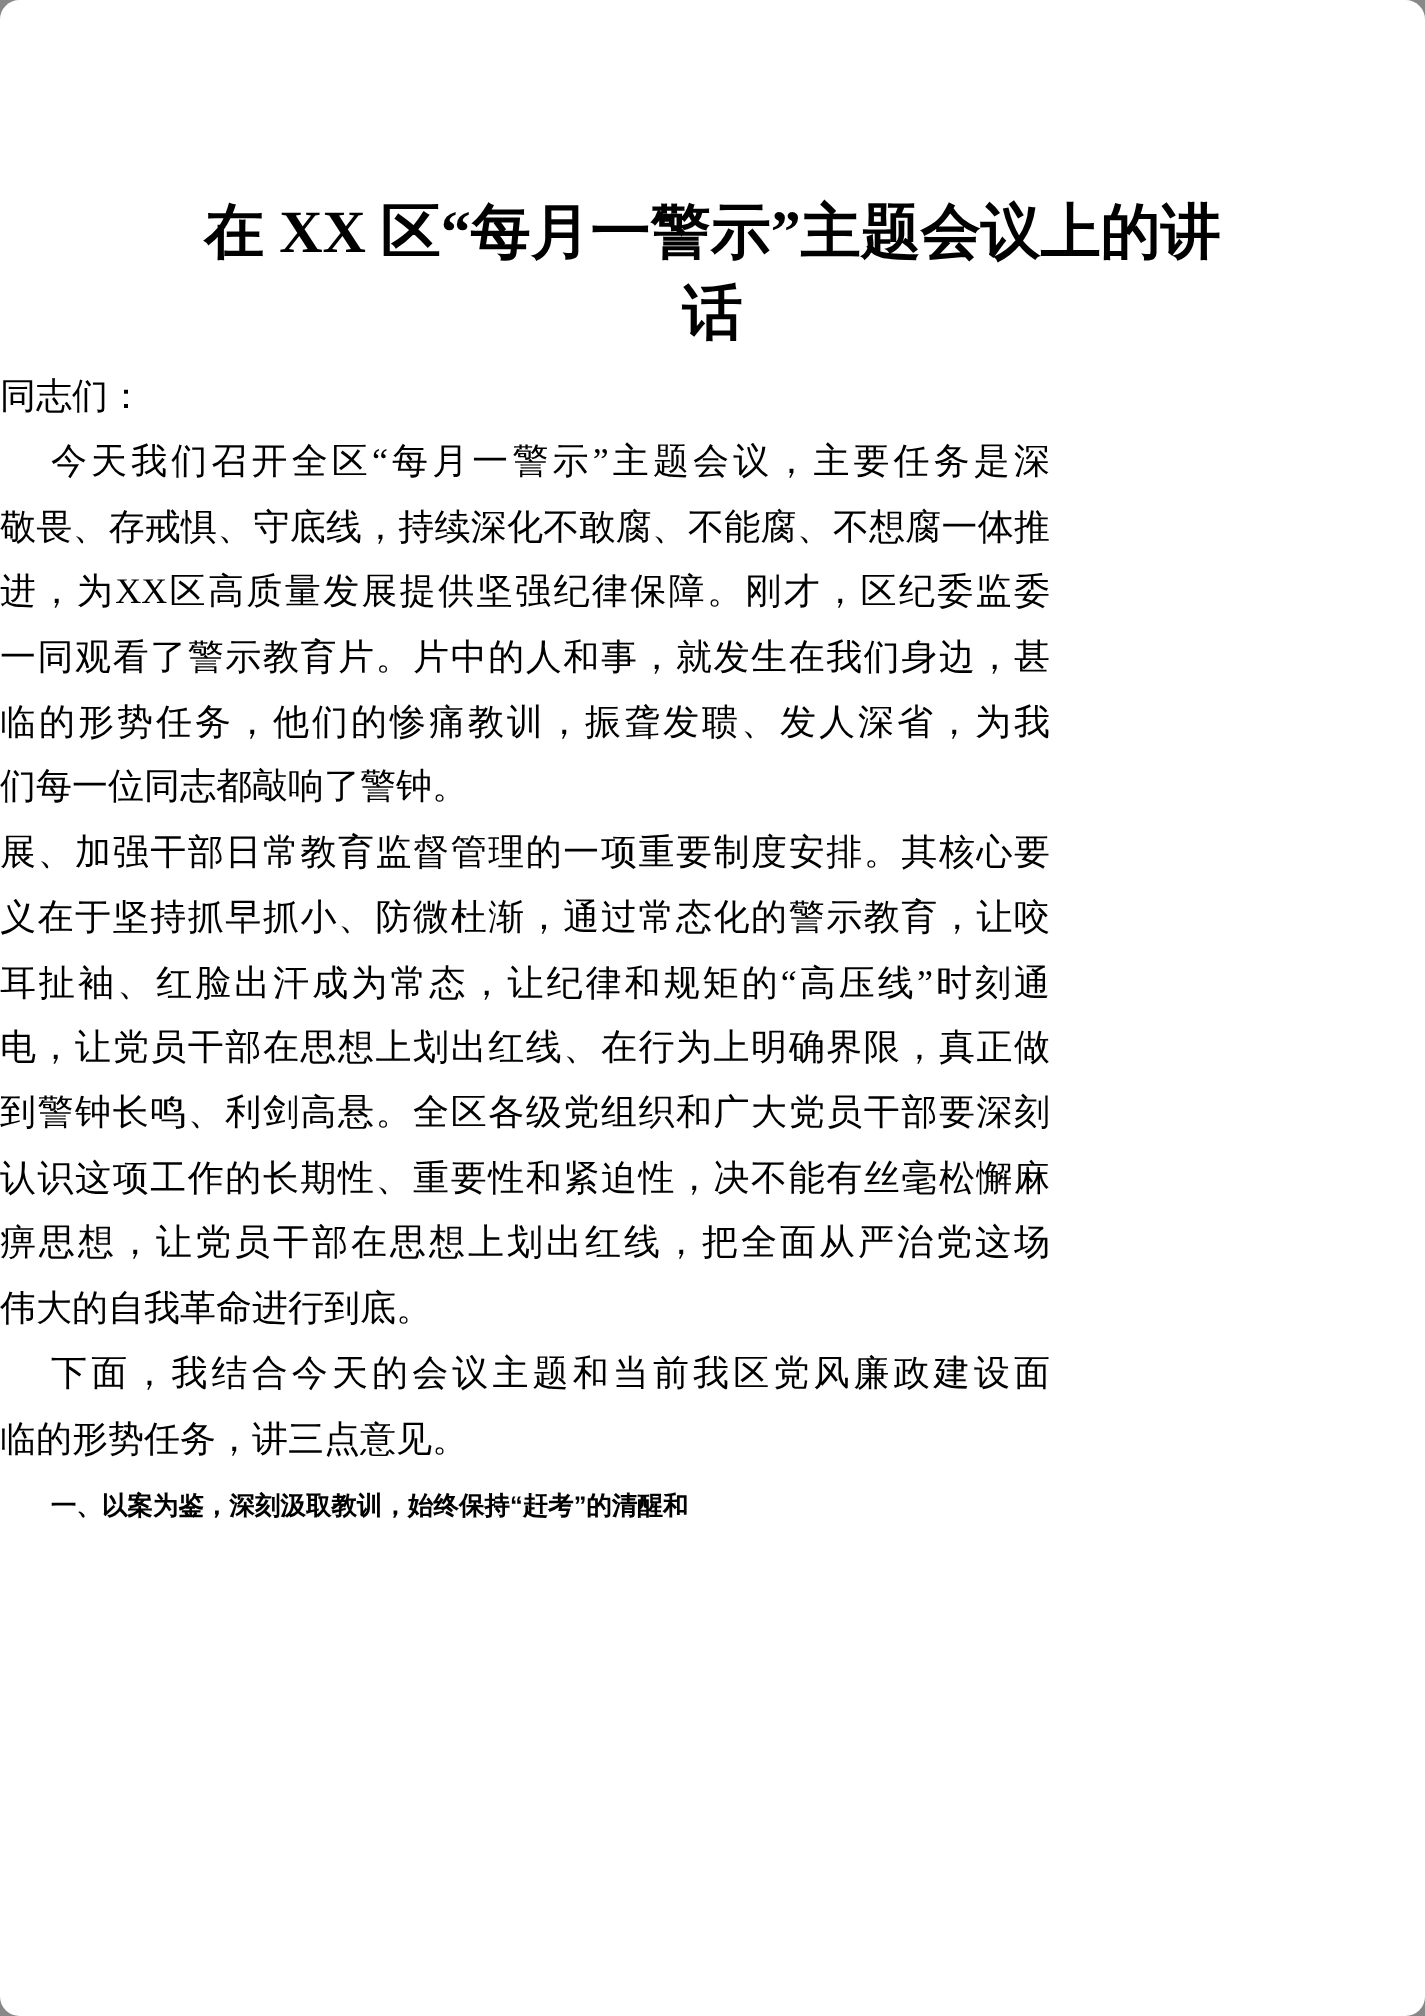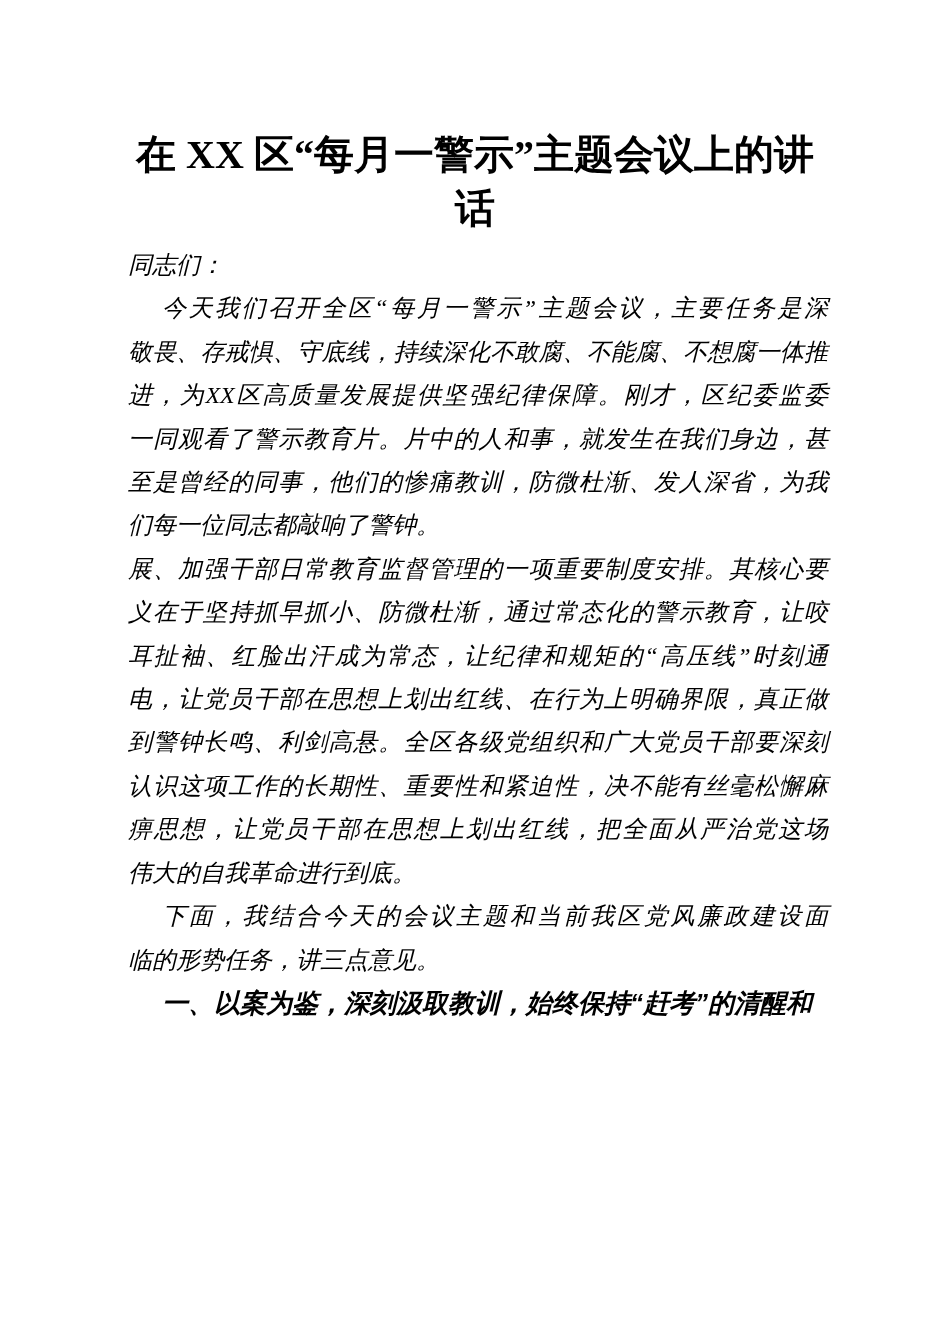--- a/index.html
+++ b/index.html
@@ -8,49 +8,48 @@
     position: relative;
     width: 950px;
     height: 1344px;
     margin: 0 auto;
     background: #ffffff;
     box-sizing: border-box;
     padding-top: 128px;
     overflow: hidden;
     font-family: "Liberation Serif", "DejaVu Serif", serif;
     color: #000000;
+    border-radius: 13px;
   }
   .title {
     width: 740px;
     margin: 0 auto 8px auto;
     font-size: 40px;
     line-height: 54px;
     font-weight: bold;
     text-align: center;
     font-family: "Liberation Serif", "DejaVu Serif", serif;
   }
   .doc-body {
     width: 700px;
-    margin-left: 128px;
     font-size: 24px;
     line-height: 43.4px;
-    font-style: italic;
   }
   .para { margin: 0; }
   .line {
     text-align: justify;
     text-align-last: justify;
     text-justify: inter-character;
   }
   .line.lastline { text-align-last: left; }
   .line.indent { padding-left: 34px; }
   .para.heading .line {
     font-family: "Liberation Sans", "DejaVu Sans", sans-serif;
     font-weight: bold;
-    font-size: 26px;
+    font-size: 17px;
     white-space: nowrap;
     text-align: left;
     text-align-last: left;
   }
 </style>
 </head>
 <body>
 
 <div class="page">
   <h1 class="title">
@@ -59,21 +58,21 @@
   </h1>
   <div class="doc-body">
       <div class="para">
         <div class="line lastline">同志们：</div>
       </div>
       <div class="para">
         <div class="line indent">今天我们召开全区“每月一警示”主题会议，主要任务是深</div>
         <div class="line">敬畏、存戒惧、守底线，持续深化不敢腐、不能腐、不想腐一体推</div>
         <div class="line">进，为XX区高质量发展提供坚强纪律保障。刚才，区纪委监委</div>
         <div class="line">一同观看了警示教育片。片中的人和事，就发生在我们身边，甚</div>
-        <div class="line">至是曾经的同事，他们的惨痛教训，防微杜渐、发人深省，为我</div>
+        <div class="line">临的形势任务，他们的惨痛教训，振聋发聩、发人深省，为我</div>
         <div class="line lastline">们每一位同志都敲响了警钟。</div>
       </div>
       <div class="para">
         <div class="line">展、加强干部日常教育监督管理的一项重要制度安排。其核心要</div>
         <div class="line">义在于坚持抓早抓小、防微杜渐，通过常态化的警示教育，让咬</div>
         <div class="line">耳扯袖、红脸出汗成为常态，让纪律和规矩的“高压线”时刻通</div>
         <div class="line">电，让党员干部在思想上划出红线、在行为上明确界限，真正做</div>
         <div class="line">到警钟长鸣、利剑高悬。全区各级党组织和广大党员干部要深刻</div>
         <div class="line">认识这项工作的长期性、重要性和紧迫性，决不能有丝毫松懈麻</div>
         <div class="line">痹思想，让党员干部在思想上划出红线，把全面从严治党这场</div>

